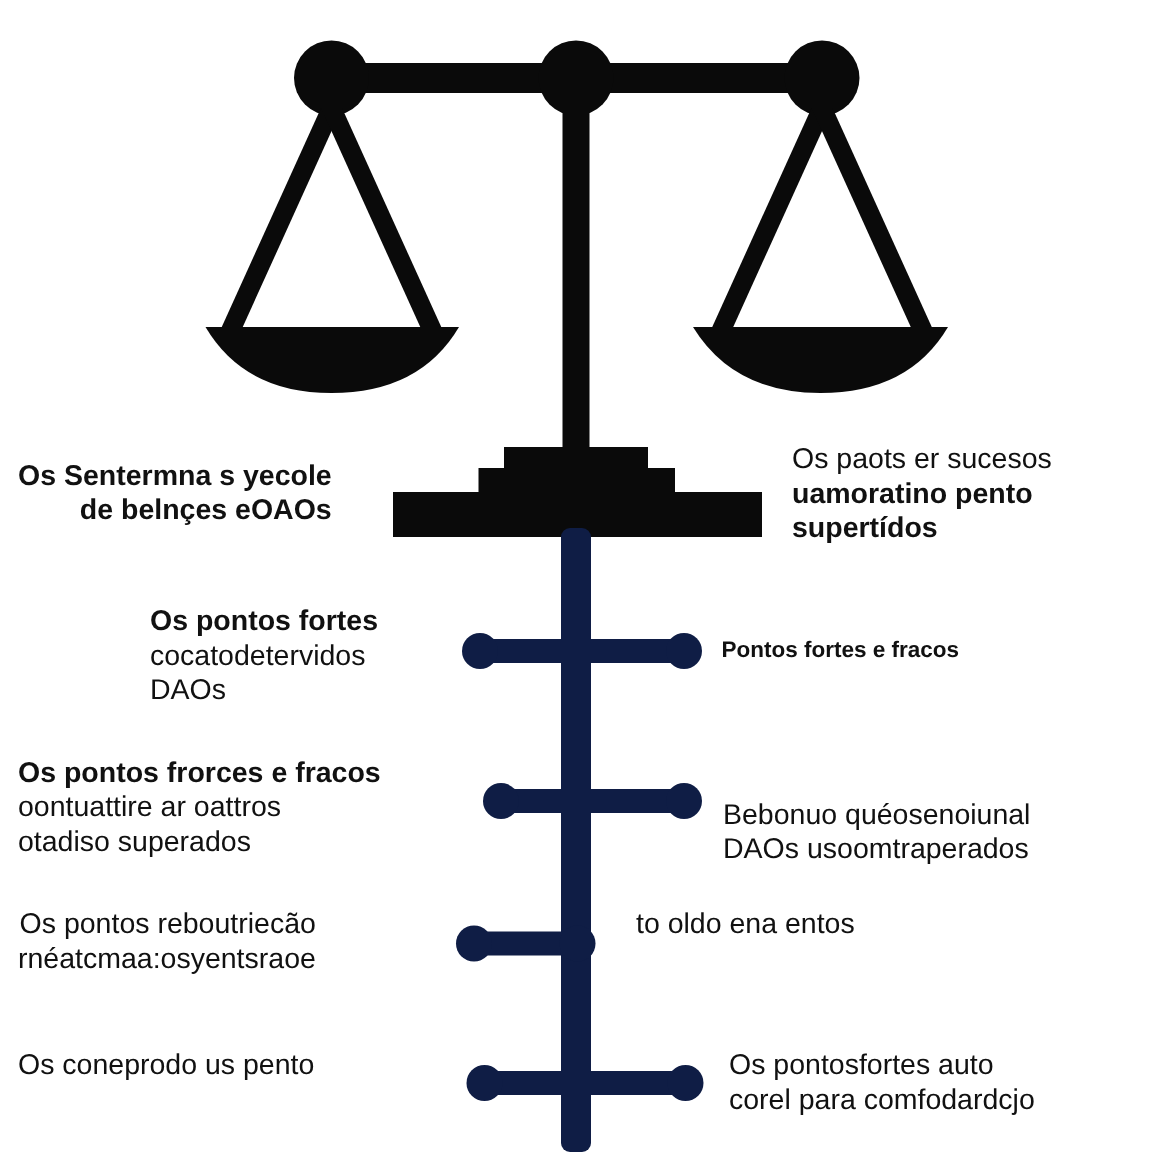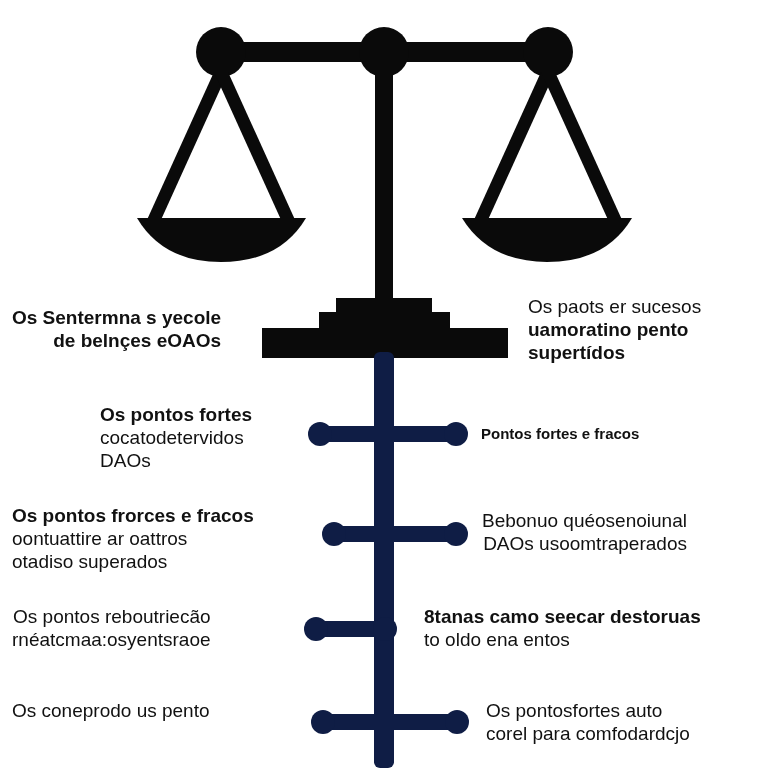--- a/index.html
+++ b/index.html
@@ -82,32 +82,31 @@
 <div class="label big" style="left:481px; top:422px;">
   <span class="line">Pontos fortes e fracos</span>
 </div>
 
 <div class="label" style="left:12px; top:504px;">
   <span class="line b">Os pontos frorces e fracos</span>
   <span class="line">oontuattire ar oattros</span>
   <span class="line">otadiso superados</span>
 </div>
 
-<div class="label" style="left:482px; top:509px;text-align:right;">
+<div class="label" style="left:482px; top:532px;">
   <span class="line">Bebonuo quéosenoiunal</span>
   <span class="line">DAOs  usoomtraperados</span>
 </div>
 
 <div class="label" style="left:12px; top:605px;text-align:right;">
   <span class="line">Os pontos reboutriecão</span>
   <span class="line">rnéatcmaa:osyentsraoe</span>
 </div>
 
 <div class="label" style="left:424px; top:605px;">
-  <span class="line b">8tanas camo seecar destoruas</span>
   <span class="line">to oldo ena entos</span>
 </div>
 
 <div class="label" style="left:12px; top:699px;">
   <span class="line">Os coneprodo us pento</span>
 </div>
 
 <div class="label" style="left:486px; top:699px;">
   <span class="line">Os pontosfortes auto</span>
   <span class="line">corel para comfodardcjo</span>

